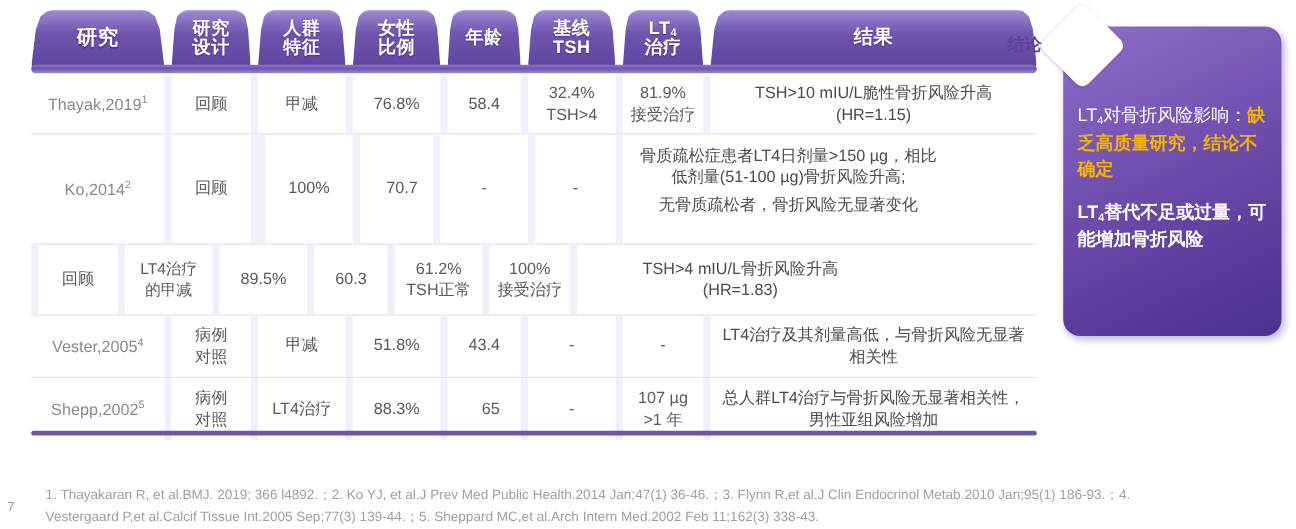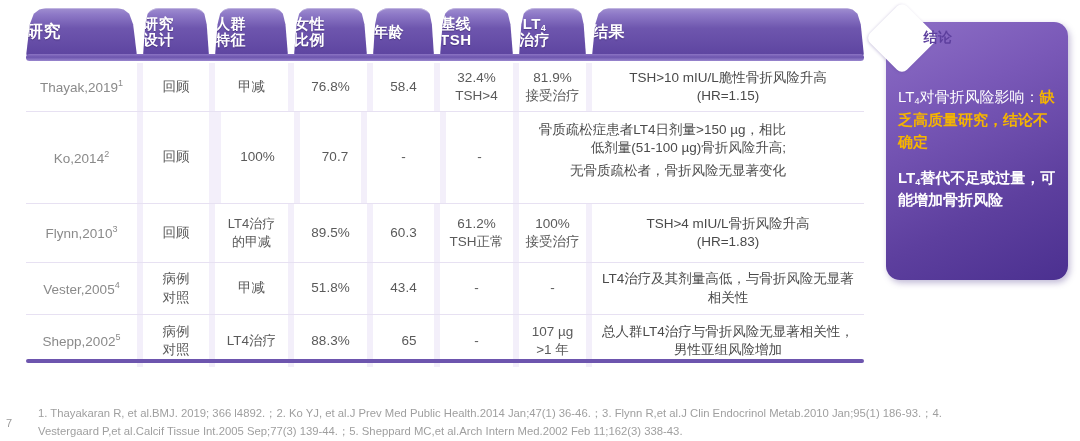--- a/index.html
+++ b/index.html
@@ -18,21 +18,21 @@
 
   
   #header-row{
     position:absolute;left:0;top:0;width:838px;height:54px;
   }
   .hdr-cell{
     position:absolute;top:0;height:48px;
     background:linear-gradient(180deg,#a08fd0 0%,#8d78c6 14%,#6e56ae 42%,#5d44a0 100%);
     border-radius:16px 16px 3px 3px;
     box-shadow:0 1px 0 rgba(255,255,255,.35) inset;
-    display:flex;align-items:center;
+    display:flex;align-items:center;justify-content:center;
     color:#ffffff;font-weight:bold;line-height:1.08;
     text-align:center;letter-spacing:.5px;
     text-shadow:0 1px 1px rgba(40,20,80,.45);
     clip-path:polygon(0% 100%, 3.5% 34%, 7% 12%, 12% 3%, 18% 0%, 82% 0%, 88% 3%, 93% 12%, 96.5% 34%, 100% 100%);
   }
   .hdr-cell.wide{
     clip-path:polygon(0% 100%, 1.2% 34%, 2.4% 12%, 4.2% 3%, 6.2% 0%, 93.8% 0%, 95.8% 3%, 97.6% 12%, 98.8% 34%, 100% 100%);
   }
   .hdr-underline{
     position:absolute;left:0;top:46px;width:838px;height:7px;
@@ -48,21 +48,21 @@
   .trow{display:flex;position:relative;}
   .trow + .trow{border-top:1px solid #e7e1f2;}
   .tcell{
     display:flex;align-items:center;justify-content:center;
     text-align:center;color:#5a5a5a;font-size:13.5px;
     padding:4px 5px;box-sizing:border-box;line-height:1.35;
   }
   .tcell.result{
     justify-content:center;text-align:center;color:#4a4a4a;font-size:13.5px;
   }
-  .tcell.result.left{ text-align:right;justify-content:flex-start;display:block;}
+  .tcell.result.left{ text-align:center;justify-content:flex-start;display:block;}
   .tcell.study{color:#8a8a8a;font-size:13.5px;}
   .sep{width:6px;flex:0 0 6px;background:#f3effa;}
   #bottom-rule{
     position:absolute;left:0;top:351px;width:838px;height:4px;
     background:#6d55ae;border-radius:2px;
   }
   .res-p{margin:0 0 5px 0;}
   .res-p:last-child{margin-bottom:0;}
   sup{font-size:9px;vertical-align:super;}
   sub{font-size:9px;vertical-align:baseline;position:relative;top:2px;}
@@ -75,21 +75,21 @@
     box-shadow:2px 3px 6px rgba(80,60,140,.35);
   }
   #concl-badge{
     position:absolute;left:876px;top:12px;width:52px;height:52px;
     background:#ffffff;
     transform:rotate(45deg);
     border-radius:7px;
     box-shadow:0 1px 3px rgba(90,70,150,.28);
   }
   #concl-badge-label{
-    position:absolute;left:912px;top:12px;width:52px;height:52px;
+    position:absolute;left:828px;top:12px;width:52px;height:52px;
     display:flex;align-items:center;justify-content:center;
     color:#5d3f9e;font-weight:bold;font-size:14px;letter-spacing:.5px;
   }
   #concl-text{
     position:absolute;left:898px;top:86px;width:160px;
     color:#ffffff;font-size:15px;line-height:1.5;font-weight:normal;
   }
   #concl-text .em-gold{color:#f5b400;font-weight:bold;}
   #concl-text .p2{font-weight:bold;margin-top:13px;color:#ffffff;}
 
@@ -221,23 +221,20 @@
         <span>-</span>
       </div>
       <div class="sep"></div>
       <div class="tcell result left" style="width:272px;padding-left:9px;padding-top:9px;">
         <p class="res-p">骨质疏松症患者LT4日剂量&gt;150 µg，相比低剂量(51-100 µg)骨折风险升高;</p>
         <p class="res-p">无骨质疏松者，骨折风险无显著变化</p>
       </div>
     </div>
 
     <div class="trow" style="height:58px;">
-      <div class="tcell study" style="width:111px;">
-        <span><span>Flynn,2010</span><sup>3</sup></span>
-      </div>
       <div class="sep"></div>
       <div class="tcell" style="width:66px;">
         <span>回顾</span>
       </div>
       <div class="sep"></div>
       <div class="tcell" style="width:73px;font-size:13px;">
         <span><span>LT4治疗</span><br><span>的甲减</span></span>
       </div>
       <div class="sep"></div>
       <div class="tcell" style="width:73px;">

